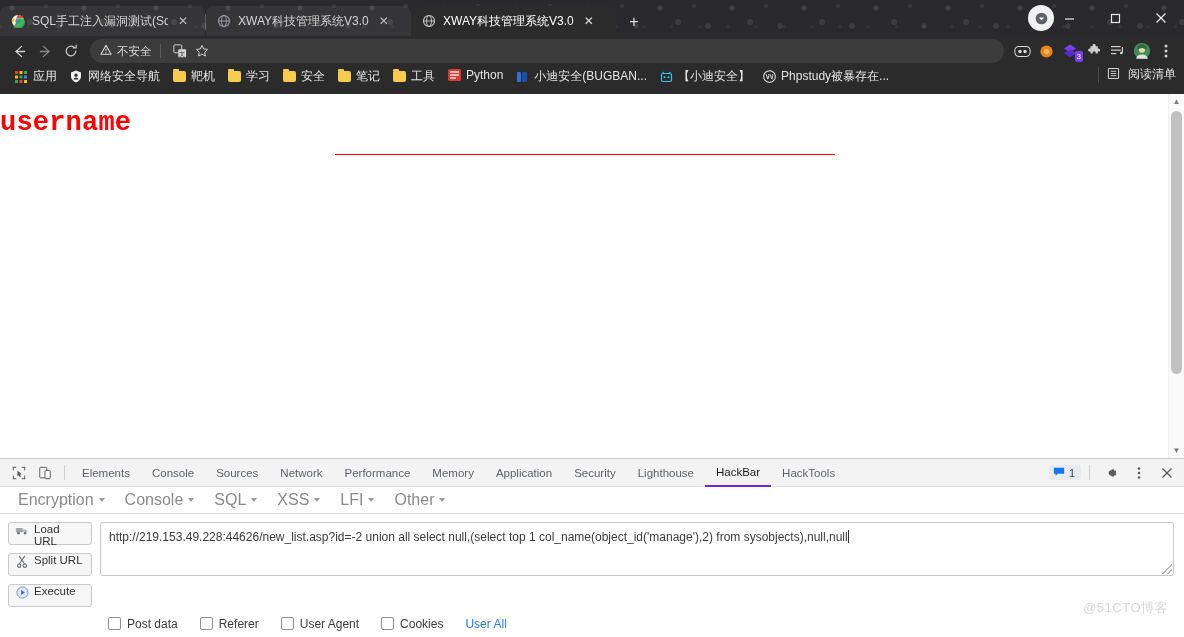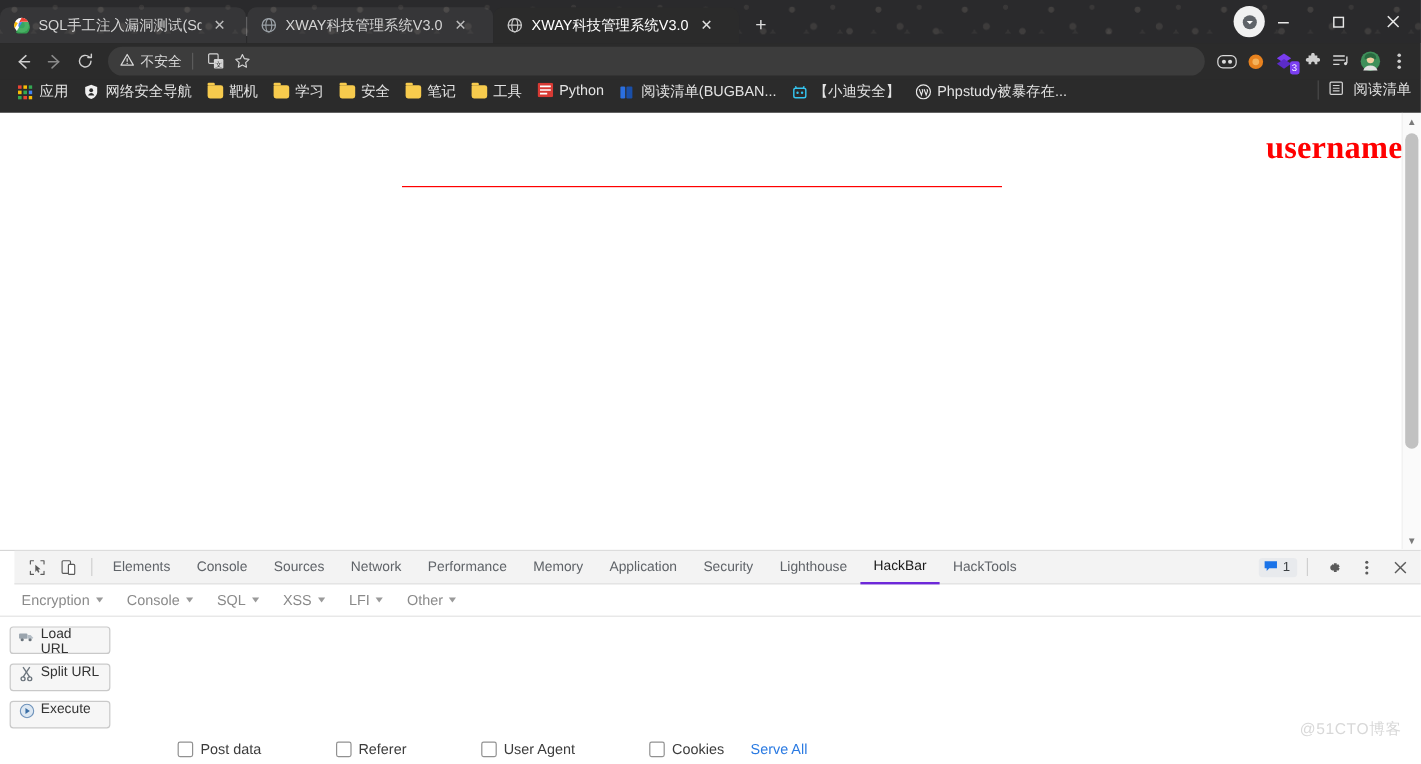--- a/index.html
+++ b/index.html
@@ -71,45 +71,45 @@
   .bm .bmico{width:14px;height:14px;flex:0 0 14px;display:flex;align-items:center;justify-content:center;}
   .folder{width:13px;height:11px;background:#f7cb4d;border-radius:1px 2px 2px 2px;position:relative;}
   .folder::before{content:"";position:absolute;left:0;top:-2px;width:6px;height:2px;background:#f7cb4d;border-radius:1px 1px 0 0;}
   .bm-right{position:absolute;right:8px;display:flex;align-items:center;gap:8px;}
   .bm-sep{width:1px;height:16px;background:#4a4a4a;}
 
   
   #page{position:relative;width:1184px;height:364px;background:#fff;overflow:hidden;}
   #pagebody{position:absolute;left:0;top:0;right:15px;bottom:0;background:#fff;}
   .uname{
-    text-align:right;color:#ff0000;font-weight:bold;font-size:27px;
-    font-family:Liberation Serif, serif;
+    text-align:left;color:#ff0000;font-weight:bold;font-size:27px;
+    font-family:Liberation Mono, monospace;
     padding-top:14px;letter-spacing:.2px;
   }
   .hr{width:500px;margin:16px auto 0;border:0;border-top:1.5px solid #ff0000;}
 
   
   .pscroll{position:absolute;right:0;top:0;width:15px;height:364px;background:#fafafa;border-left:1px solid #f0f0f0;}
   .pscroll .arr{height:15px;display:flex;align-items:center;justify-content:center;color:#7a7a7a;font-size:8px;}
   .pscroll .arr.bot{position:absolute;bottom:0;left:0;right:0;}
   .pscroll .thumb{position:absolute;left:2px;right:2px;top:17px;height:263px;background:#c1c1c1;border-radius:6px;}
 
   
   #devtools{width:1184px;height:179px;background:#fff;border-top:1px solid #cdcdcd;font-size:12px;color:#5a5a5a;}
-  #dt-tabs{height:27px;display:flex;align-items:center;border-bottom:1px solid #e0e0e0;background:#f3f3f3;position:relative;padding-left:6px;margin-left:12px;}
+  #dt-tabs{height:27px;display:flex;align-items:center;border-bottom:1px solid #e0e0e0;background:#f3f3f3;position:relative;padding-left:6px;}
   .dt-ico{width:26px;height:26px;display:flex;align-items:center;justify-content:center;color:#5a5a5a;flex:0 0 26px;}
   .dt-vsep{width:1px;height:15px;background:#cfcfcf;margin:0 6px;flex:0 0 1px;}
   .dt-tab{padding:0 11px;height:26px;line-height:26px;color:#5f6368;font-size:11.5px;white-space:nowrap;}
   .dt-tab.active{color:#1a1a1a;border-bottom:2px solid #6d28d9;}
   .dt-right{position:absolute;right:4px;display:flex;align-items:center;gap:2px;}
   .issues{display:flex;align-items:center;gap:4px;background:#e8eaed;border-radius:3px;padding:1px 6px 1px 4px;color:#3c4043;font-size:11px;}
 
   
   #hb-menu{height:26px;display:flex;align-items:center;gap:0;padding:0 8px;border-bottom:1px solid #e3e3e3;background:#fff;}
-  .hbm{padding:0 10px;color:#8a8a8a;font-size:12px;display:flex;align-items:center;gap:5px;}
+  .hbm{padding:0 10px;color:#8a8a8a;font-size:16px;display:flex;align-items:center;gap:5px;}
   .caret{width:0;height:0;border-left:3.5px solid transparent;border-right:3.5px solid transparent;border-top:4px solid #9a9a9a;display:inline-block;}
 
   
   #hb-body{padding:8px 10px 0 8px;display:flex;gap:8px;}
   .hb-left{display:flex;flex-direction:column;gap:8px;width:84px;flex:0 0 84px;}
   .hb-btn{
     height:21px;border:1px solid #c9c9c9;border-radius:3px;background:#f6f6f6;
     display:flex;align-items:flex-start;gap:5px;padding:0 6px;font-size:11.5px;color:#333;
   }
   .hb-btn .bico{width:14px;height:14px;flex:0 0 14px;display:flex;align-items:center;justify-content:center;}
@@ -119,21 +119,21 @@
     background:#fff;padding:6px 8px;font-size:12px;color:#3b3b3b;line-height:16px;
     overflow:hidden;position:relative;word-break:break-all;
   }
   .hb-area .caretbar{display:inline-block;width:1px;height:13px;background:#333;vertical-align:-2px;margin-left:0px;}
   .hb-area .grip{position:absolute;right:1px;bottom:1px;width:10px;height:10px;
     background:
       linear-gradient(135deg,transparent 0 45%, #b9b9b9 45% 55%, transparent 55%),
       linear-gradient(135deg,transparent 0 70%, #b9b9b9 70% 80%, transparent 80%);
   }
   #hb-opts{display:flex;align-items:center;gap:0;padding:10px 0 0 108px;font-size:12px;color:#3b3b3b;}
-  .opt{display:flex;align-items:flex-end;gap:6px;margin-right:22px;margin-left:40px;}
+  .opt{display:flex;align-items:flex-start;gap:6px;margin-right:22px;}
   .cbx{width:11px;height:11px;border:1px solid #919191;border-radius:2px;background:#fff;flex:0 0 11px;}
   .clearall{color:#2a7ae2;font-size:12px;}
 
   .watermark{position:absolute;right:16px;bottom:20px;color:#d8d8d8;font-size:13px;letter-spacing:.5px;}
   #root{position:relative;width:1184px;height:637px;}
 </style>
 </head>
 <body>
 
 <div id="root">
@@ -380,21 +380,21 @@
         </span>
         <span>Python</span>
       </div>
       <div class="bm">
         <span class="bmico">
           <svg width="12" height="12" viewBox="0 0 12 12">
               <rect x="1" y="1" width="4" height="10" rx="1" fill="#2b6fe0"></rect>
               <rect x="6" y="1" width="5" height="10" rx="1" fill="#1a4fa8"></rect>
             </svg>
         </span>
-        <span>阅读清单(BUGBAN...</span>
+        <span>小迪安全(BUGBAN...</span>
       </div>
       <div class="bm">
         <span class="bmico">
           <svg width="13" height="12" viewBox="0 0 13 12">
               <rect x="1.5" y="2.5" width="10" height="8" rx="1.5" fill="none" stroke="#35c5f0" stroke-width="1.2"></rect>
               <line x1="3.5" y1="2.5" x2="3" y2=".8" stroke="#35c5f0" stroke-width="1.1"></line>
               <line x1="9.5" y1="2.5" x2="10" y2=".8" stroke="#35c5f0" stroke-width="1.1"></line>
               <circle cx="4.6" cy="6.3" r="1" fill="#35c5f0"></circle>
               <circle cx="8.4" cy="6.3" r="1" fill="#35c5f0"></circle>
             </svg>
@@ -553,37 +553,40 @@
           <span class="bico">
             <svg width="13" height="13" viewBox="0 0 14 14">
                 <circle cx="7" cy="7" r="6" fill="#dce7f2" stroke="#6f93bb" stroke-width="1"></circle>
                 <path d="M5.6 4.4l4 2.6-4 2.6z" fill="#3a6ea5"></path>
               </svg>
           </span>
           <span>Execute</span>
         </div>
       </div>
 
+      <div class="hb-right">
+        <div class="hb-area"><span>http://219.153.49.228:44626/new_list.asp?id=-2 union all select null,(select top 1 col_name(object_id('manage'),2) from sysobjects),null,null</span><span class="caretbar"></span><span class="grip"></span></div>
+      </div>
     </div>
 
     <div id="hb-opts">
       <label class="opt">
         <span class="cbx"></span>
         <span>Post data</span>
       </label>
       <label class="opt">
         <span class="cbx"></span>
         <span>Referer</span>
       </label>
       <label class="opt">
         <span class="cbx"></span>
         <span>User Agent</span>
       </label>
       <label class="opt">
         <span class="cbx"></span>
         <span>Cookies</span>
       </label>
-      <span class="clearall">Serve All</span>
+      <span class="clearall">User All</span>
     </div>
   </div>
 
   <div class="watermark">@51CTO博客</div>
 </div>
 
 </body></html>

